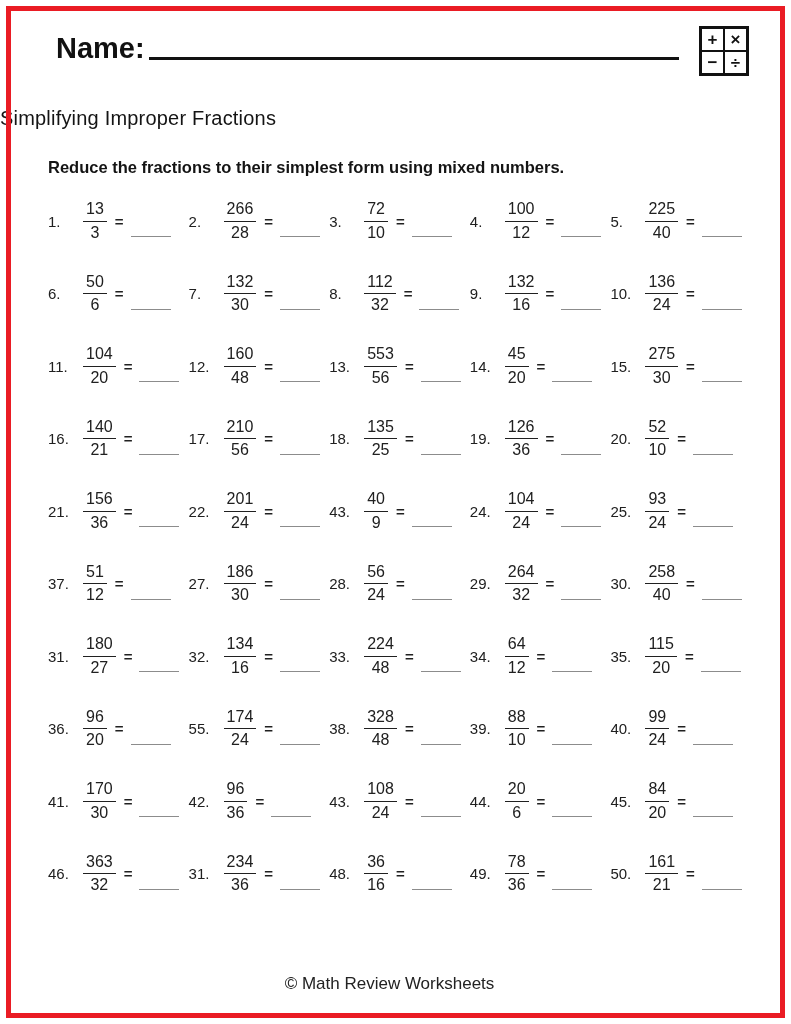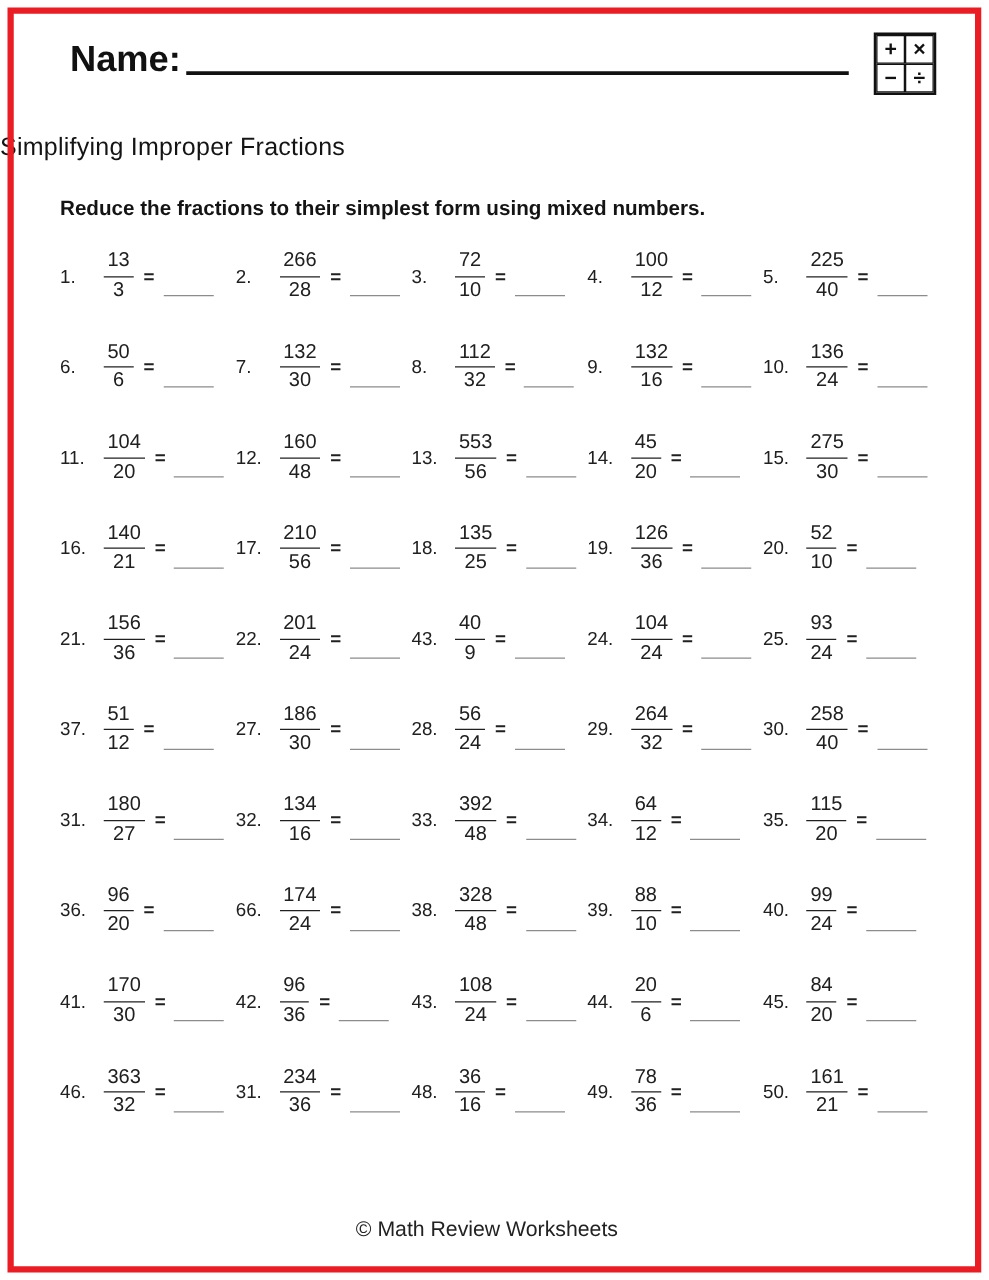--- a/index.html
+++ b/index.html
@@ -426,21 +426,21 @@
       <span class="fnum">134</span>
       <span class="fden">16</span>
     </span>
     <span class="eq">=</span>
     <span class="answer-line"></span>
   </div>
 
   <div class="problem">
     <span class="pnum">33.</span>
     <span class="frac">
-      <span class="fnum">392</span>
+      <span class="fnum">224</span>
       <span class="fden">48</span>
     </span>
     <span class="eq">=</span>
     <span class="answer-line"></span>
   </div>
 
   <div class="problem">
     <span class="pnum">34.</span>
     <span class="frac">
       <span class="fnum">64</span>
@@ -464,21 +464,21 @@
     <span class="pnum">36.</span>
     <span class="frac">
       <span class="fnum">96</span>
       <span class="fden">20</span>
     </span>
     <span class="eq">=</span>
     <span class="answer-line"></span>
   </div>
 
   <div class="problem">
-    <span class="pnum">66.</span>
+    <span class="pnum">55.</span>
     <span class="frac">
       <span class="fnum">174</span>
       <span class="fden">24</span>
     </span>
     <span class="eq">=</span>
     <span class="answer-line"></span>
   </div>
 
   <div class="problem">
     <span class="pnum">38.</span>

